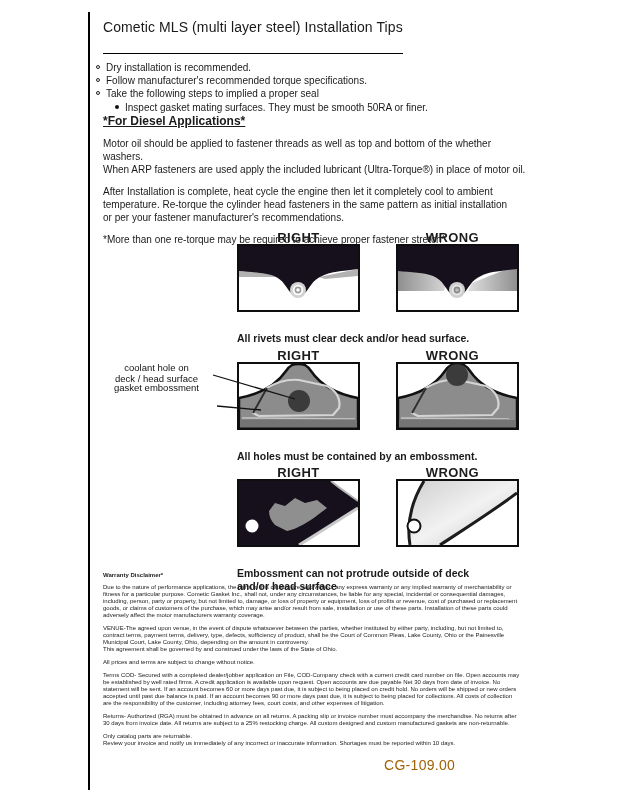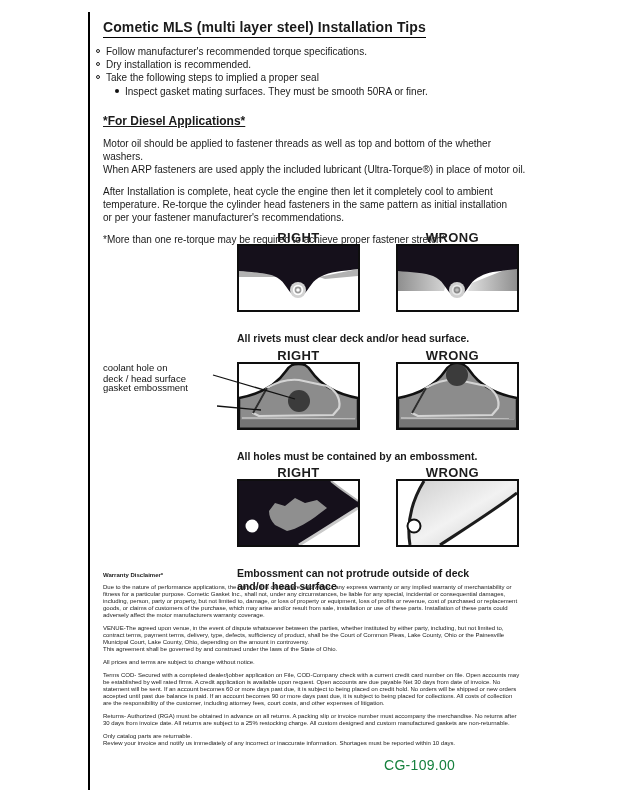--- a/index.html
+++ b/index.html
@@ -4,21 +4,21 @@
 <style>
   * { margin:0; padding:0; box-sizing:border-box; }
   html,body { width:618px; height:800px; background:#ffffff; }
   body { font-family:"Liberation Sans", sans-serif; color:#1a1a1a; position:relative; overflow:hidden; }
   .page { position:relative; width:618px; height:800px; background:#fff; }
 
   .left-rule { position:absolute; left:88px; top:12px; width:2px; height:778px; background:#000; }
 
   
   .tips { position:absolute; left:103px; top:18px; width:430px; }
-  .page-title { display:inline-block; font-size:14px; font-weight:bold; border-bottom:1.6px solid #000; padding-bottom:2px; letter-spacing:.1px; }
+  .page-title { display:inline-block; font-size:14px; font-weight:normal; border-bottom:1.6px solid #000; padding-bottom:18px; letter-spacing:.1px; }
   .bullets { margin-left:-7px; margin-top:7px; font-size:10px; line-height:13.2px; }
   .bullets .li { position:relative; padding-left:10px; }
   .bullets .li.sub { margin-left:19px; }
   .dot { position:absolute; left:0; top:4px; width:4px; height:4px; border-radius:50%; }
   .dot.open { border:1px solid #222; }
   .dot.fill { background:#111; }
 
   
   .diesel { position:absolute; left:103px; top:114px; width:424px; }
   .diesel-h { font-size:12px; font-weight:bold; margin-bottom:9px;text-decoration:underline; }
@@ -27,44 +27,44 @@
   
   .figs { position:absolute; left:237px; top:230px; width:282px; }
   .fig { position:relative; margin-bottom:3px; }
   .fig-labels { display:flex; gap:31px; height:14px; }
   .fig-labels span { width:123px; text-align:center; font-size:13px; font-weight:bold; color:#1c1c1c; letter-spacing:.4px; }
   .fig-panels { display:flex; gap:36px; }
   .panel { width:123px; height:68px; border:2px solid #0e0e0e; background:#fff; }
   .panel svg { display:block; }
   .fig-cap { font-size:10.5px; font-weight:bold; margin-top:20px; line-height:12.5px; white-space:pre-line; }
 
-  .callout { position:absolute; left:-134px; width:107px; text-align:left; font-size:9.5px; line-height:11px; color:#111; white-space:pre-line; }
+  .callout { position:absolute; left:-134px; width:107px; text-align:center; font-size:9.5px; line-height:11px; color:#111; white-space:pre-line; }
   .callout.c1 { top:14px; }
   .callout.c2 { top:34px; }
   .leaders { position:absolute; left:-32px; top:10px; z-index:3; }
 
   
   .legal { position:absolute; left:103px; top:572px; width:430px; }
   .legal-h { font-size:6px; font-weight:bold; margin-bottom:6px; }
   .legal p { font-size:6px; line-height:7px; white-space:pre-line; margin-bottom:6px; color:#222; }
 
-  .footer { position:absolute; left:384px; top:757px; font-size:14px; color:#15803d; letter-spacing:.3px; }
+  .footer { position:absolute; left:384px; top:757px; font-size:14px; color:#a16207; letter-spacing:.3px; }
 </style>
 </head>
 <body>
 
 <div class="page">
 
   <div class="left-rule"></div>
 
   <div class="tips">
     <div class="page-title">Cometic MLS (multi layer steel) Installation Tips</div>
     <div class="bullets">
+      <div class="li"><span class="dot open"></span><span>Dry installation is recommended.</span></div>
       <div class="li"><span class="dot open"></span><span>Follow manufacturer's recommended torque specifications.</span></div>
-      <div class="li"><span class="dot open"></span><span>Dry installation is recommended.</span></div>
       <div class="li"><span class="dot open"></span><span>Take the following steps to implied a proper seal</span></div>
       <div class="li sub"><span class="dot fill"></span><span>Inspect gasket mating surfaces.  They must be smooth 50RA or finer.</span></div>
     </div>
   </div>
 
   <div class="diesel">
     <div class="diesel-h">*For Diesel Applications*</div>
     <p>Motor oil should be applied to fastener threads as well as top and bottom of the whether washers.
 When ARP fasteners are used apply the included lubricant (Ultra-Torque®) in place of motor oil.</p>
     <p>After Installation is complete, heat cycle the engine then let it completely cool to ambient

